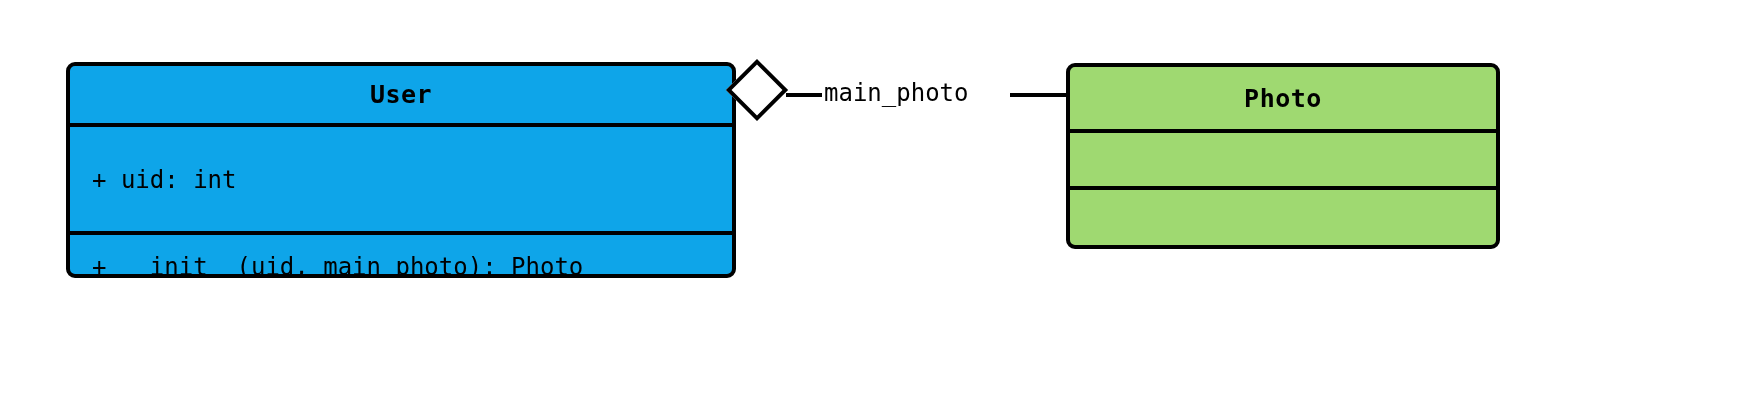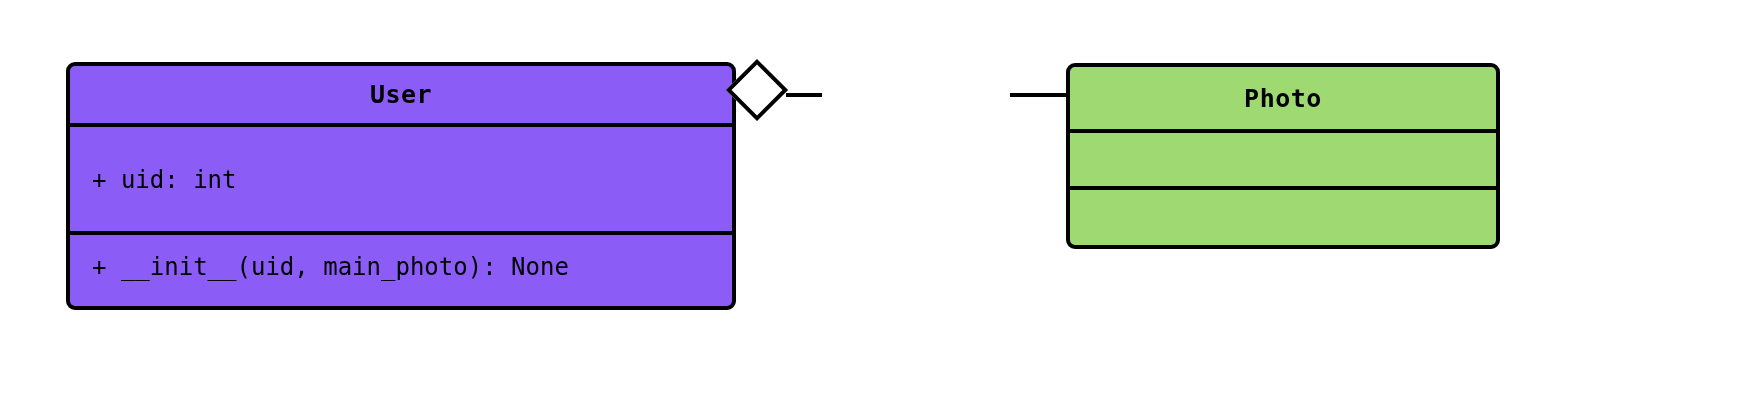--- a/index.html
+++ b/index.html
@@ -59,22 +59,22 @@
   }
   .uml-member b {
     font-weight: bold;
   }
 
   
   #class-user {
     left: 66px;
     top: 62px;
     width: 670px;
-    height: 248px;
-    background: #8b5cf6;
+    height: 216px;
+    background: #0ea5e9;
   }
   #class-user .c-title   { height: 57px; }
   #class-user .c-attrs   { height: 108px; }
   #class-user .c-methods { height: 67px; }
 
   
   #class-photo {
     left: 1066px;
     top: 63px;
     width: 434px;
@@ -124,26 +124,27 @@
 <div id="canvas">
 
   <div class="uml-class" id="class-user">
     <div class="uml-compartment uml-title c-title">User</div>
 
     <div class="uml-compartment uml-members c-attrs">
       <div class="uml-member">+ uid: int</div>
     </div>
 
     <div class="uml-compartment uml-members c-methods">
-      <div class="uml-member">+ __init__(uid, main_photo): None</div>
+      <div class="uml-member">+ __init__(uid, main_photo): Photo</div>
     </div>
   </div>
 
   <div class="assoc-diamond"></div>
   <div class="assoc-line" id="assoc-line-left"></div>
+  <div class="assoc-label">main_photo</div>
   <div class="assoc-line" id="assoc-line-right"></div>
 
   <div class="uml-class" id="class-photo">
     <div class="uml-compartment uml-title c-title">Photo</div>
     <div class="uml-compartment uml-members c-attrs"></div>
     <div class="uml-compartment uml-members c-methods"></div>
   </div>
 
 </div>
 

